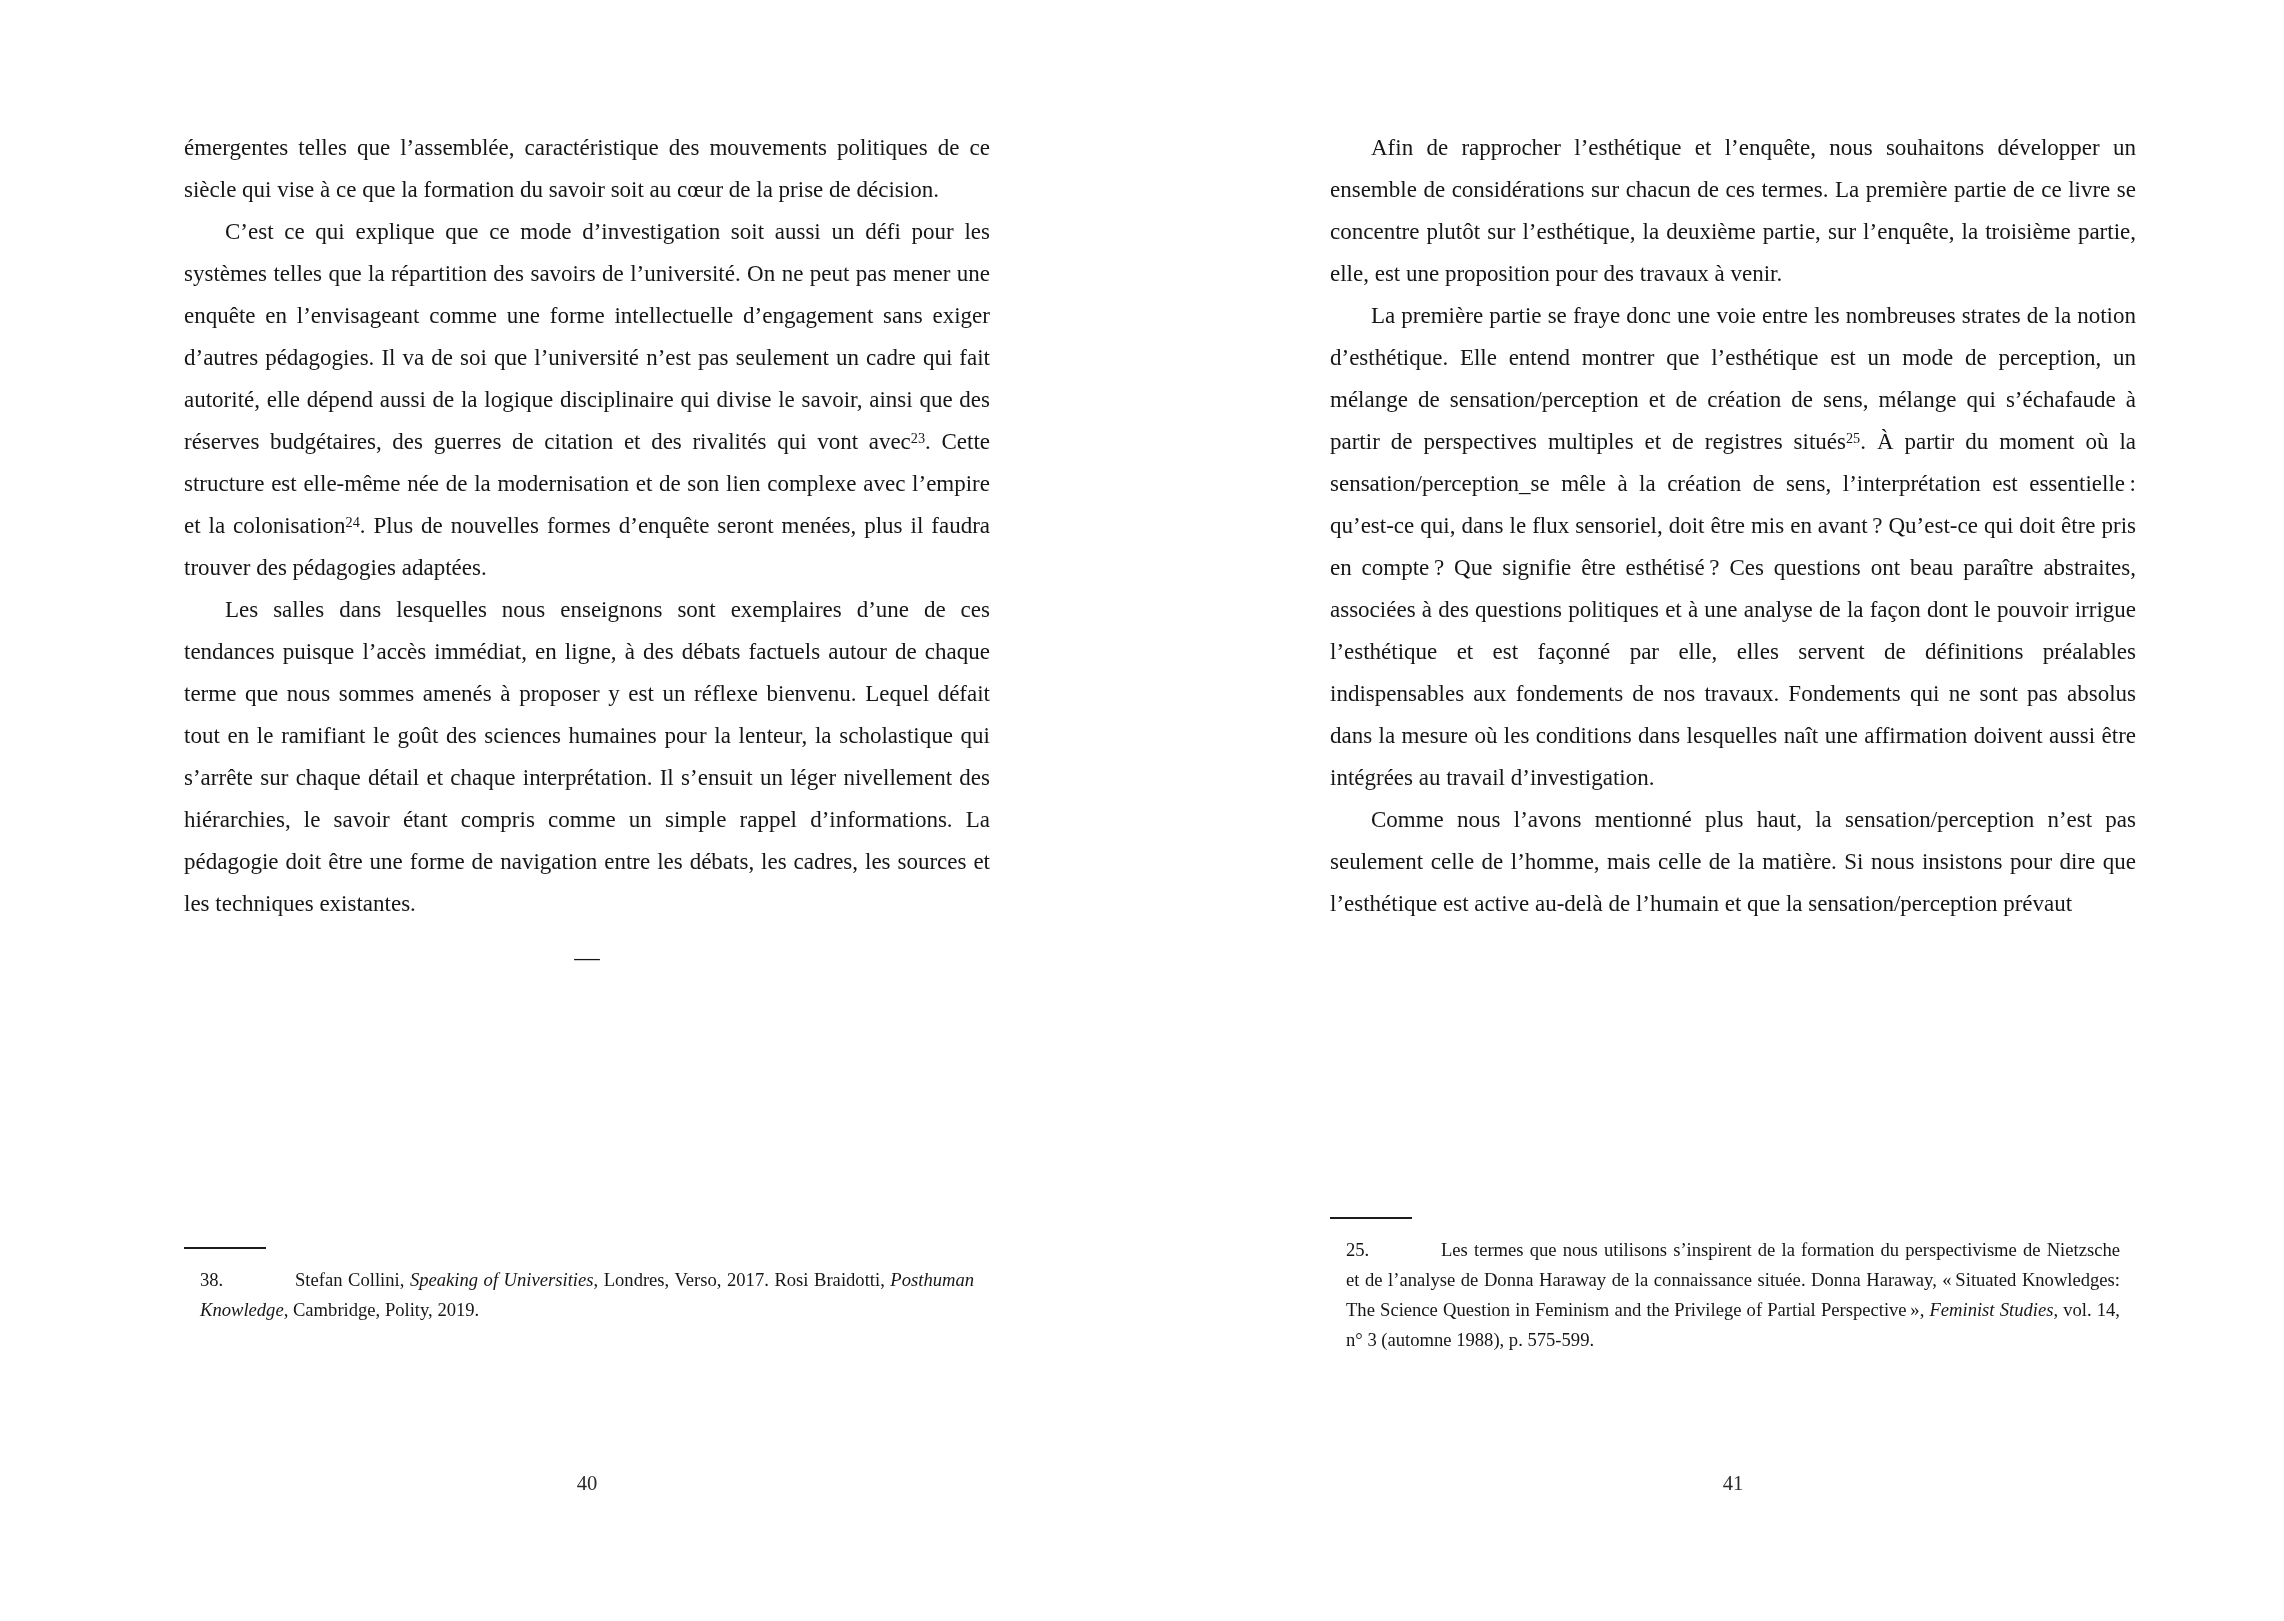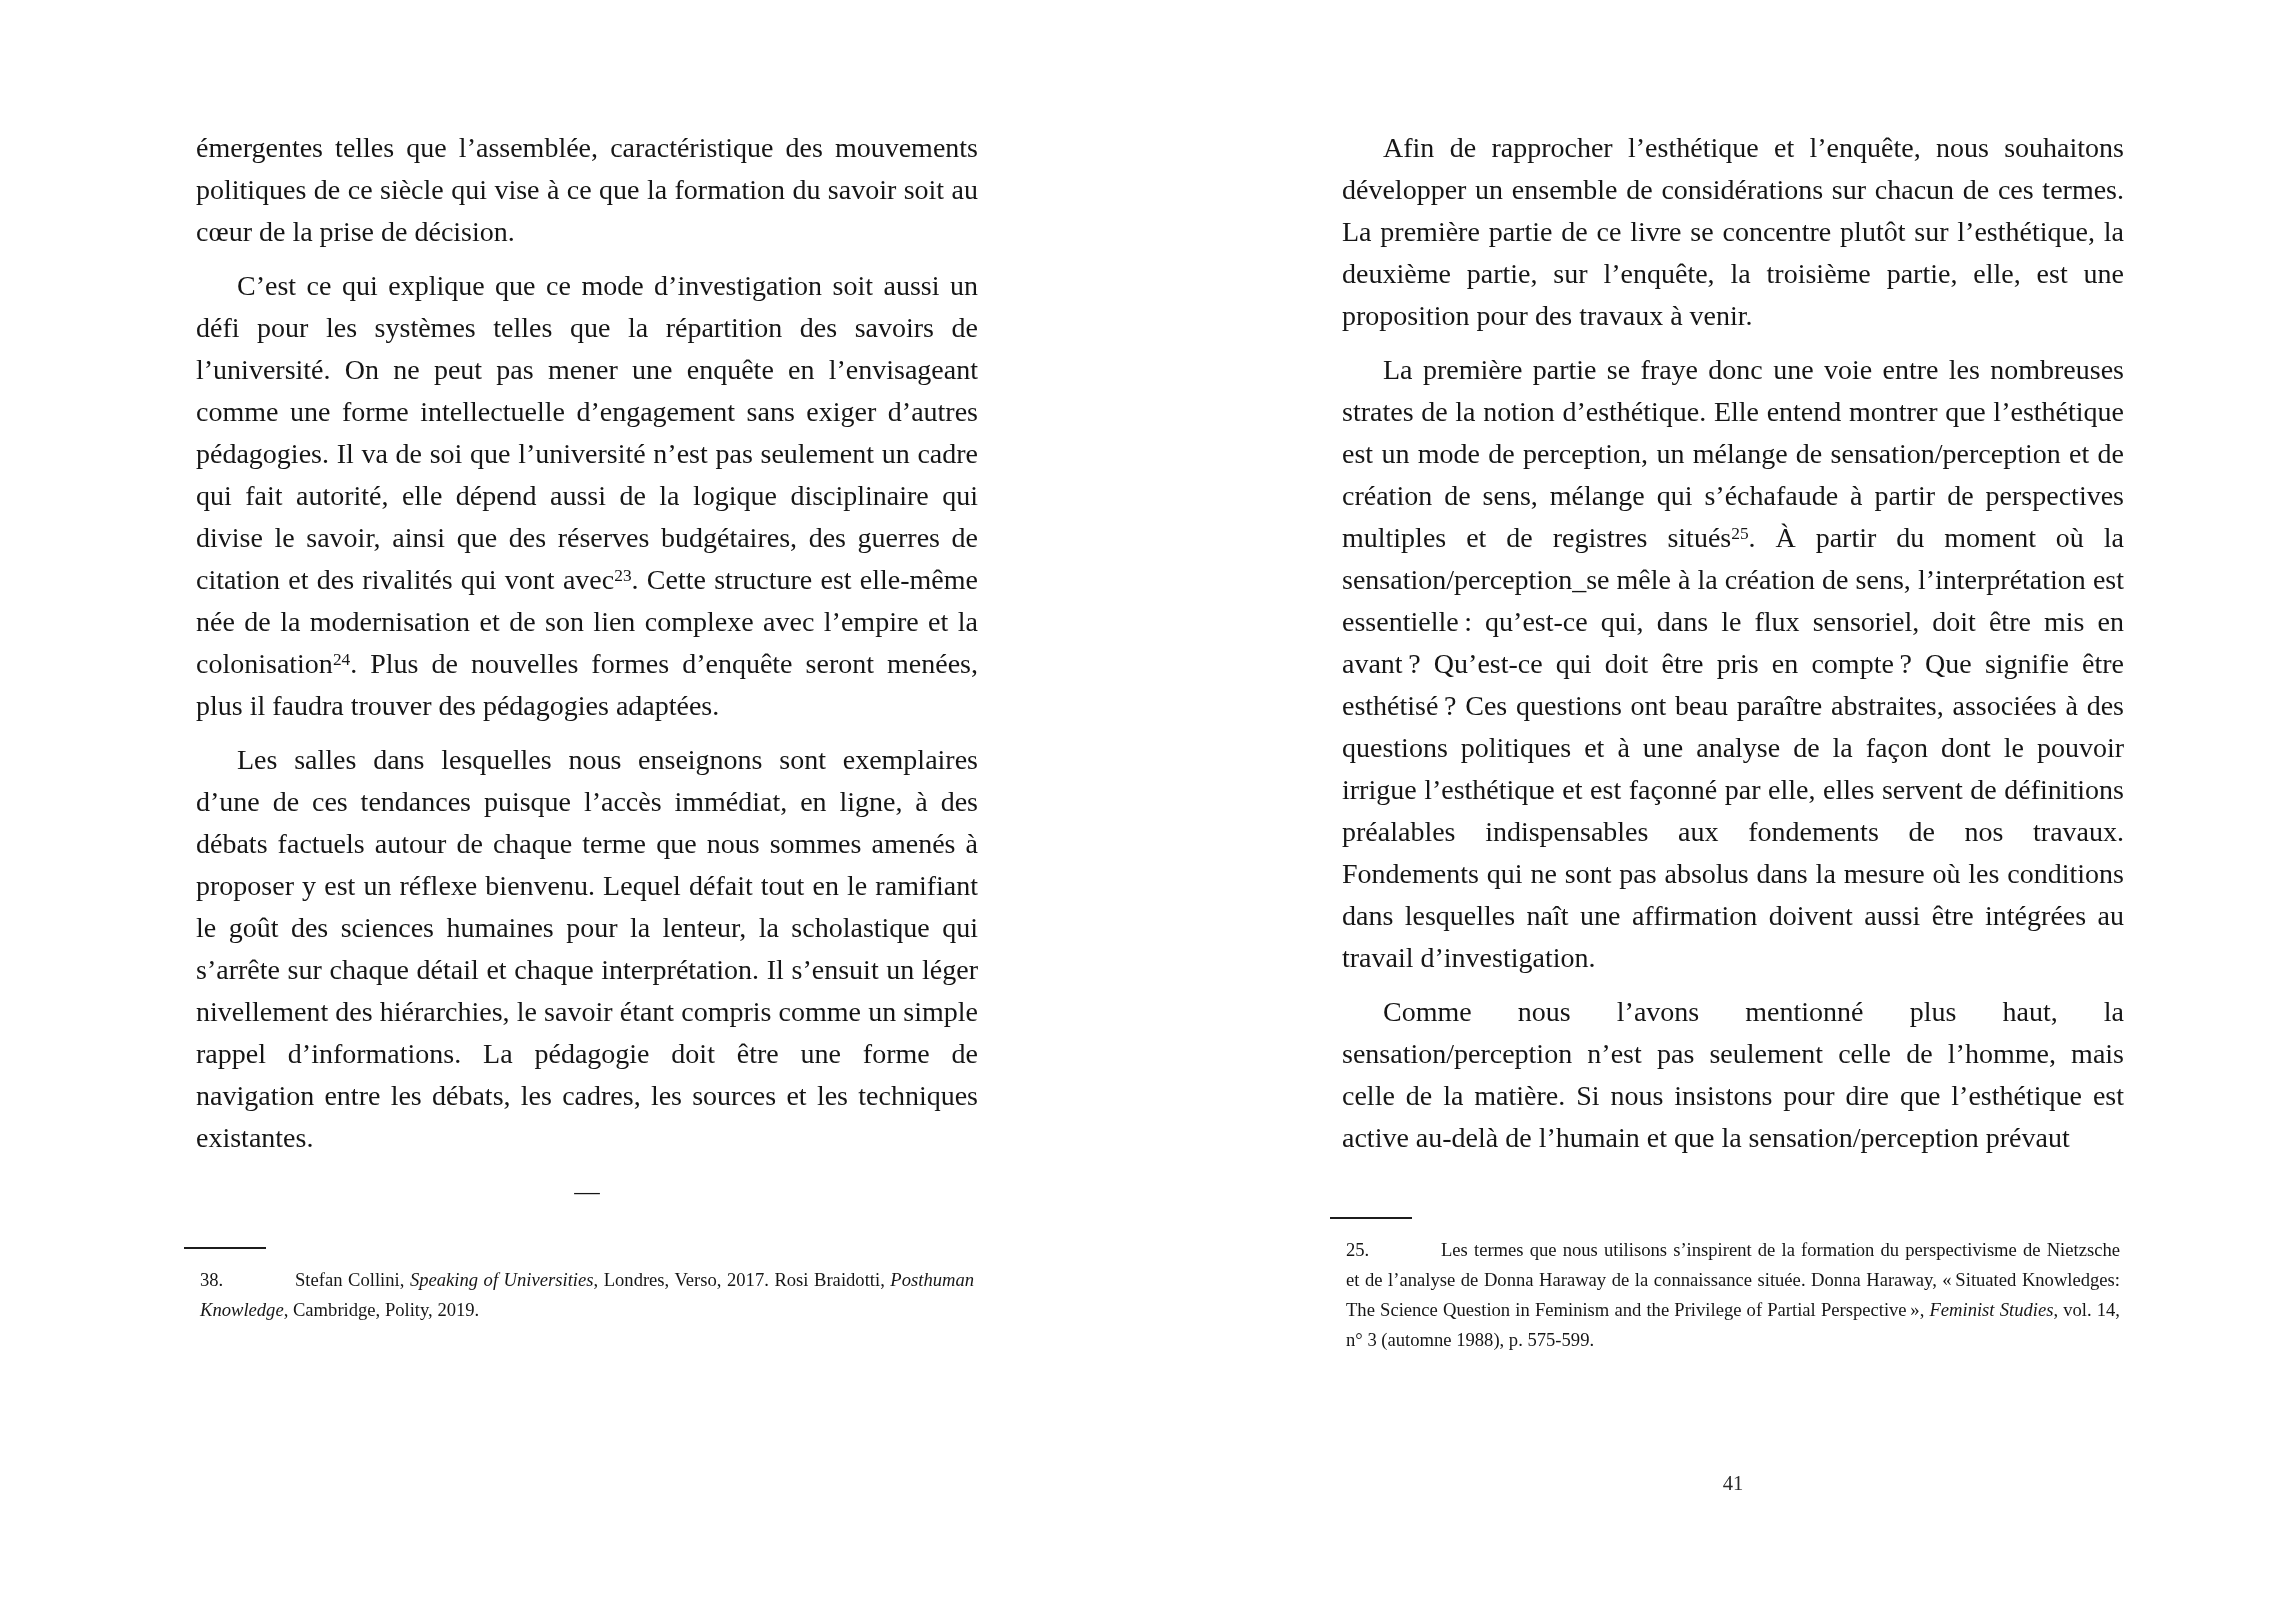--- a/index.html
+++ b/index.html
@@ -22,22 +22,22 @@
     height: 1621px;
     background: #ffffff;
     flex: 0 0 auto;
   }
   .text-col {
     margin: 127px 0 0 184px;
     width: 806px;
   }
   .page-41 .text-col { margin-left: 188px; }
   p.para {
-    margin: 12px;
-    font-size: 28px;
+    margin: 0;
+    font-size: 23px;
     line-height: 42px;
     text-align: justify;
     text-justify: inter-word;
   }
   p.para.indent { text-indent: 41px; }
   sup.fn-ref {
     font-size: 62%;
     line-height: 0;
     vertical-align: baseline;
     position: relative;
@@ -94,20 +94,21 @@
         <p class="para indent"><span>C’est ce qui explique que ce mode d’investigation soit aussi un défi pour les systèmes telles que la répartition des savoirs de l’université. On ne peut pas mener une enquête en l’envisageant comme une forme intellectuelle d’engagement sans exiger d’autres pédagogies. Il va de soi que l’université n’est pas seulement un cadre qui fait autorité, elle dépend aussi de la logique disciplinaire qui divise le savoir, ainsi que des réserves budgétaires, des guerres de citation et des rivalités qui vont avec</span><sup class="fn-ref">23</sup><span>. Cette structure est elle-même née de la modernisation et de son lien complexe avec l’empire et la colonisation</span><sup class="fn-ref">24</sup><span>. Plus de nouvelles formes d’enquête seront menées, plus il faudra trouver des pédagogies adaptées.</span></p>
         <p class="para indent"><span>Les salles dans lesquelles nous enseignons sont exemplaires d’une de ces tendances puisque l’accès immédiat, en ligne, à des débats factuels autour de chaque terme que nous sommes amenés à proposer y est un réflexe bienvenu. Lequel défait tout en le ramifiant le goût des sciences humaines pour la lenteur, la scholastique qui s’arrête sur chaque détail et chaque interprétation. Il s’ensuit un léger nivellement des hiérarchies, le savoir étant compris comme un simple rappel d’informations. La pédagogie doit être une forme de navigation entre les débats, les cadres, les sources et les techniques existantes.</span></p>
       </div>
     <div class="separator">—</div>
     <div class="footnote-block">
       <div class="footnote-rule"></div>
       <div>
           <p class="footnote"><span class="fn-label">38.</span><span>Stefan Collini, </span><span class="italic">Speaking of Universities</span><span>, Londres, Verso, 2017. Rosi Braidotti, </span><span class="italic">Posthuman Knowledge</span><span>, Cambridge, Polity, 2019.</span></p>
         </div>
     </div>
+    <div class="page-number">40</div>
   </div>
 
   <div class="page page-41">
     <div class="text-col">
         <p class="para indent"><span>Afin de rapprocher l’esthétique et l’enquête, nous souhaitons développer un ensemble de considérations sur chacun de ces termes. La première partie de ce livre se concentre plutôt sur l’esthétique, la deuxième partie, sur l’enquête, la troisième partie, elle, est une proposition pour des travaux à venir.</span></p>
         <p class="para indent"><span>La première partie se fraye donc une voie entre les nombreuses strates de la notion d’esthétique. Elle entend montrer que l’esthétique est un mode de perception, un mélange de sensation/perception et de création de sens, mélange qui s’échafaude à partir de perspectives multiples et de registres situés</span><sup class="fn-ref">25</sup><span>. À partir du moment où la sensation/perception_se mêle à la création de sens, l’interprétation est essentielle : qu’est-ce qui, dans le flux sensoriel, doit être mis en avant ? Qu’est-ce qui doit être pris en compte ? Que signifie être esthétisé ? Ces questions ont beau paraître abstraites, associées à des questions politiques et à une analyse de la façon dont le pouvoir irrigue l’esthétique et est façonné par elle, elles servent de définitions préalables indispensables aux fondements de nos travaux. Fondements qui ne sont pas absolus dans la mesure où les conditions dans lesquelles naît une affirmation doivent aussi être intégrées au travail d’investigation.</span></p>
         <p class="para indent"><span>Comme nous l’avons mentionné plus haut, la sensation/perception n’est pas seulement celle de l’homme, mais celle de la matière. Si nous insistons pour dire que l’esthétique est active au-delà de l’humain et que la sensation/perception prévaut</span></p>
       </div>
 
     <div class="footnote-block">

